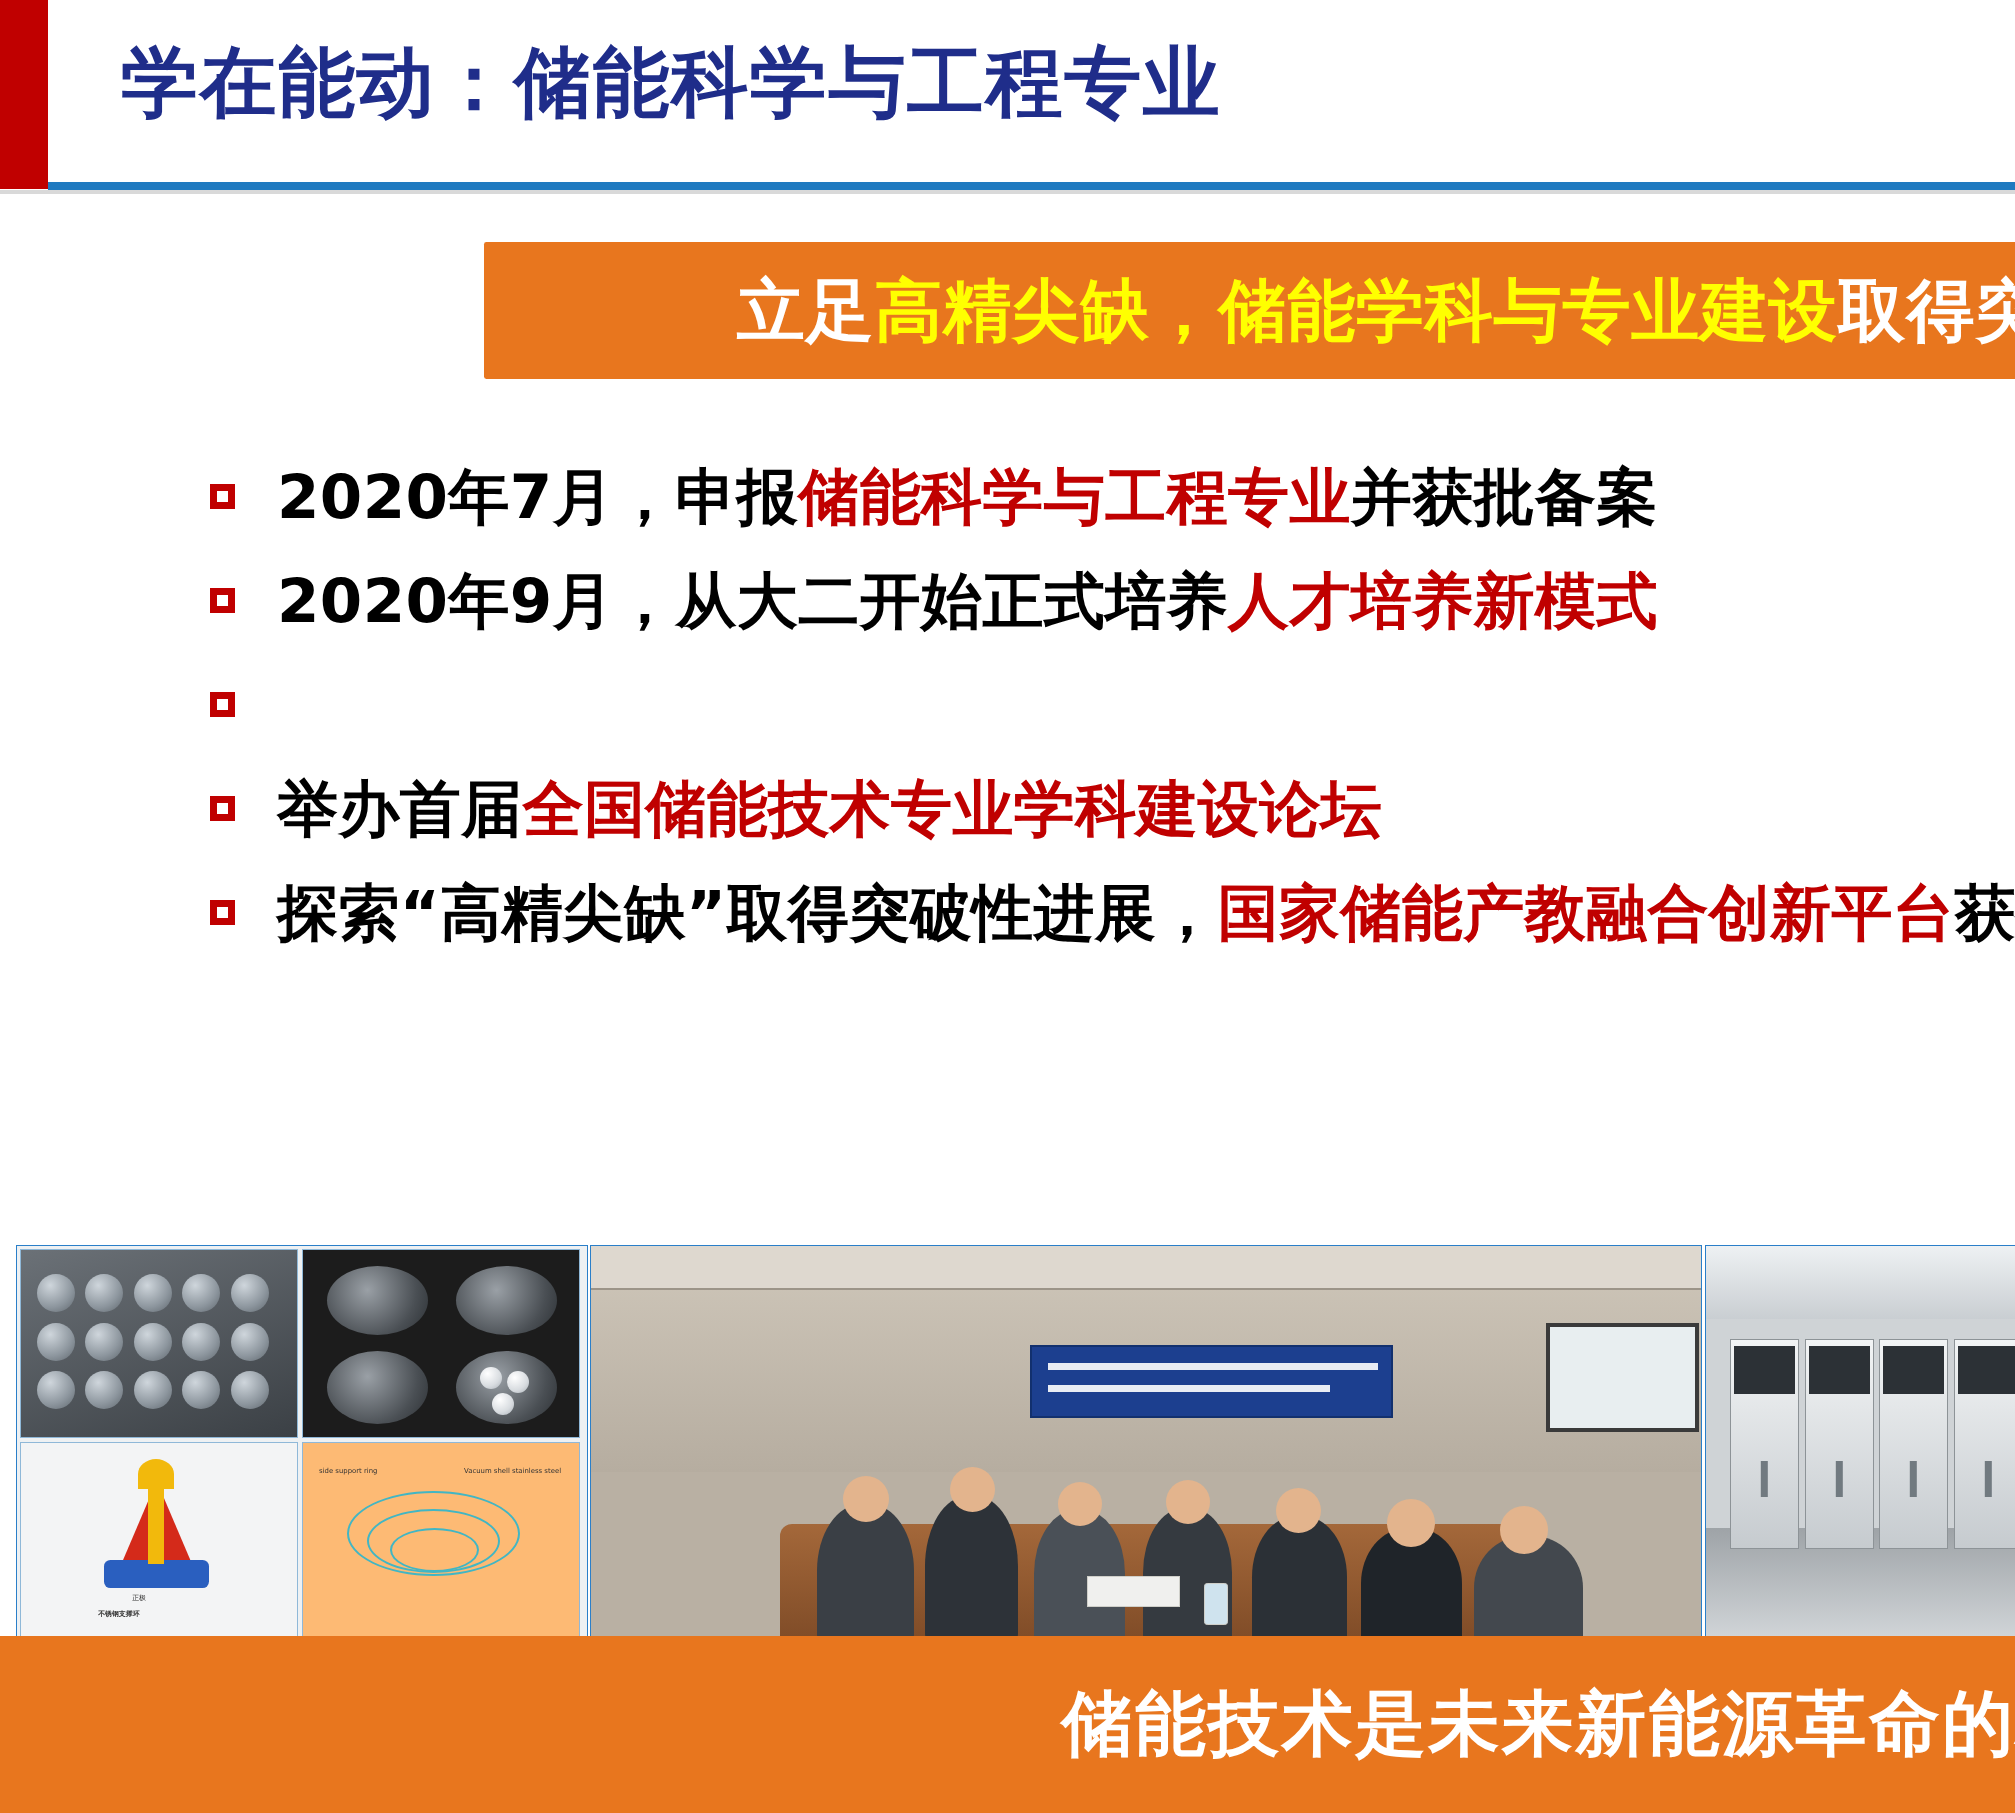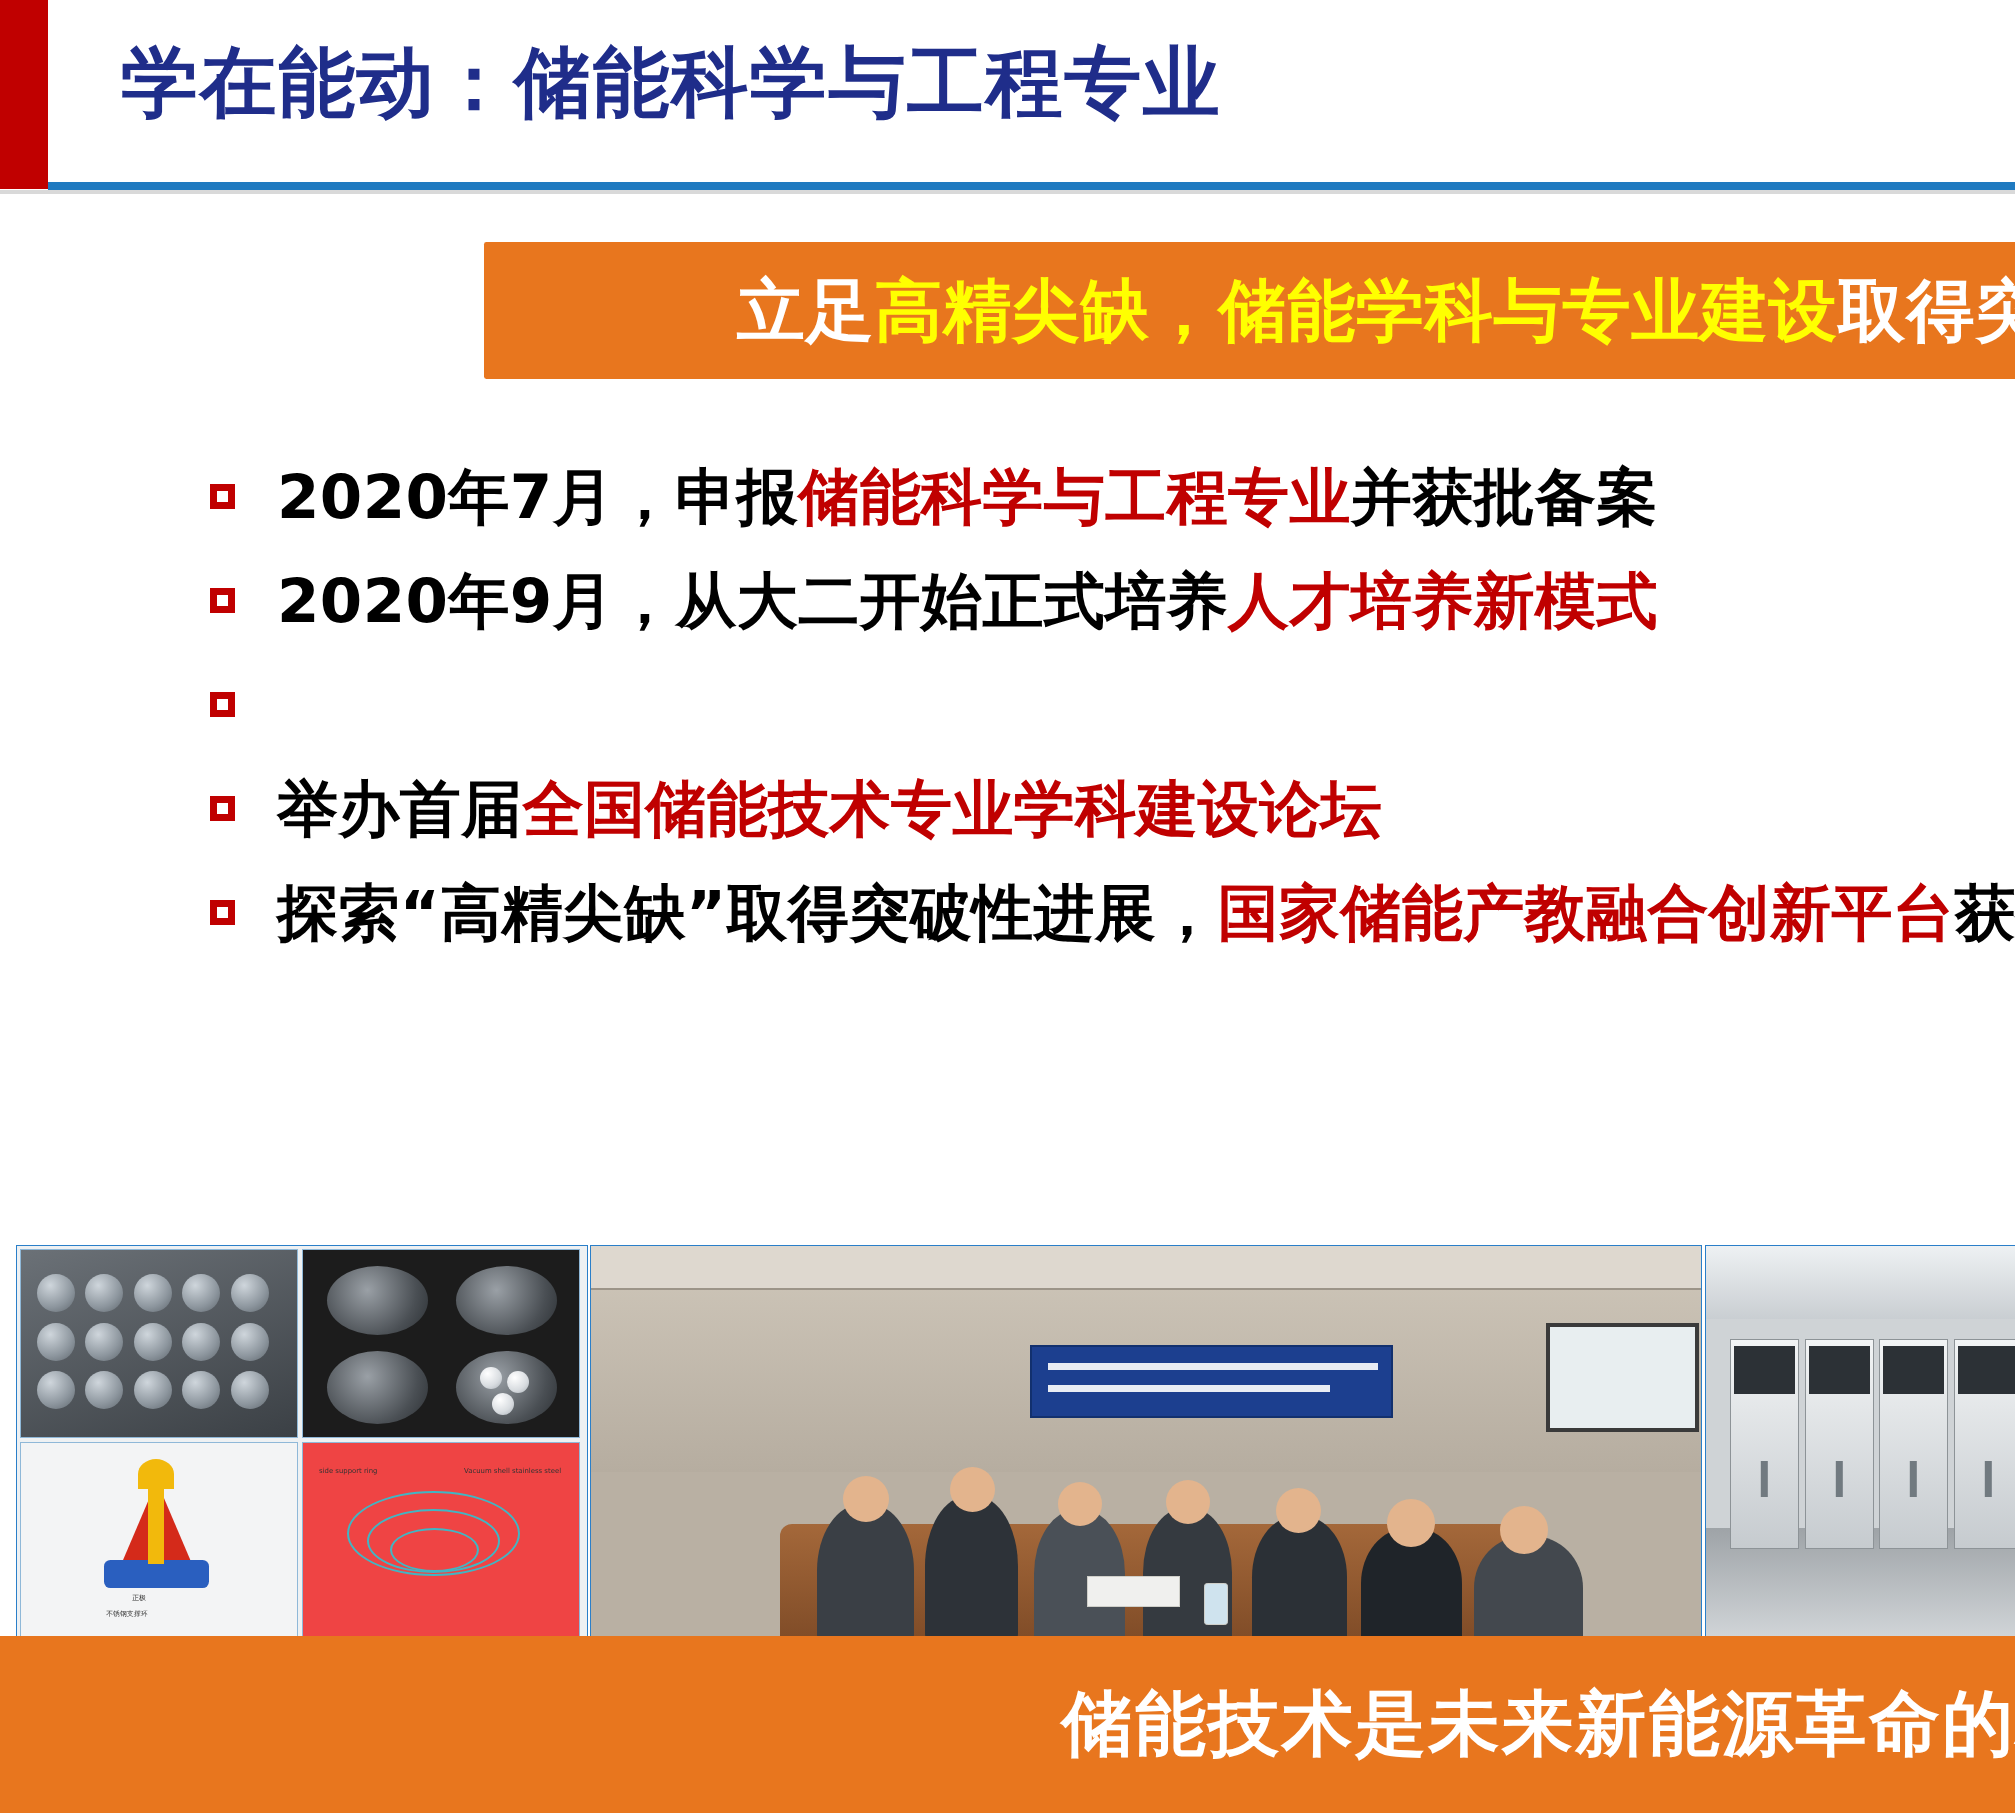--- a/index.html
+++ b/index.html
@@ -78,21 +78,21 @@
     display: flex; gap: 2.4px;
   }
   .photo { position: relative; overflow: hidden; border: 1.2px solid #2a7fc9; }
 
   
   #photo-batteries { width: 572px; height: 403px; background: #eef1f3; }
   .pb-quad { position: absolute; border: 0.8px solid #8fb8d8; }
   #pbq1 { left: 3.2px; top: 3.2px; width: 278px; height: 189px; background: linear-gradient(160deg,#6b7177,#3b4045); }
   #pbq2 { left: 285px; top: 3.2px; width: 278px; height: 189px; background: #1c1c1c; }
   #pbq3 { left: 3.2px; top: 196px; width: 278px; height: 202px; background: #f3f4f5; }
-  #pbq4 { left: 285px; top: 196px; width: 278px; height: 202px; background: #ef4444; }
+  #pbq4 { left: 285px; top: 196px; width: 278px; height: 202px; background: #fdba74; }
   .cell { position: absolute; border-radius: 50%; background:
       radial-gradient(circle at 35% 30%, #cfd6dc, #8d969e 60%, #5d656c); }
   .cap-disc { position: absolute; border-radius: 50%;
       background: radial-gradient(circle at 40% 35%, #9aa0a6, #4a4f54 65%, #2a2e32); }
   .sphere-w { position: absolute; border-radius: 50%;
       background: radial-gradient(circle at 35% 30%, #ffffff, #d8dce0 60%, #a9b0b6); }
   .cone-red { position: absolute; background: #d42a1a; }
   .ring-cy { position: absolute; border: 2.8px solid #41b6c4; border-radius: 50%; background: transparent; }
   .mini-label { position: absolute; font-size: 6.9px; color: #333; }
 
@@ -213,21 +213,21 @@
     </div>
     <div class="pb-quad" id="pbq3">
       <div class="cone-red" style="left:101px; top:38px; width:69px; height:81px;
            clip-path: polygon(50% 0%, 100% 100%, 0% 100%);"></div>
       <div class="cone-red" style="left:117px; top:16px; width:36px; height:30px; border-radius:50% 50% 0 0;
            background:#f2b90c;"></div>
       <div class="cone-red" style="left:83px; top:117px; width:105px; height:28px; border-radius:6.4px;
            background:#2a5fbf;"></div>
       <div class="cone-red" style="left:127px; top:46px; width:16px; height:75px; background:#f2b90c;"></div>
       <div class="mini-label" style="left:111px; top:150px;">正极</div>
-      <div class="mini-label" style="left:85px; top:166px;">不锈钢支撑环</div>
+      <div class="mini-label" style="left:77px; top:166px;font-weight:bold;">不锈钢支撑环</div>
     </div>
     <div class="pb-quad" id="pbq4">
       <div class="ring-cy" style="left:44px; top:48px; width:173px; height:85px;"></div>
       <div class="ring-cy" style="left:64px; top:66px; width:133px; height:64px;"></div>
       <div class="ring-cy" style="left:87px; top:85px; width:89px; height:44px;"></div>
       <div class="mini-label" style="left:16px;  top:24px;">side support ring</div>
       <div class="mini-label" style="left:161px; top:24px;">Vacuum shell stainless steel</div>
     </div>
   </div>
 

